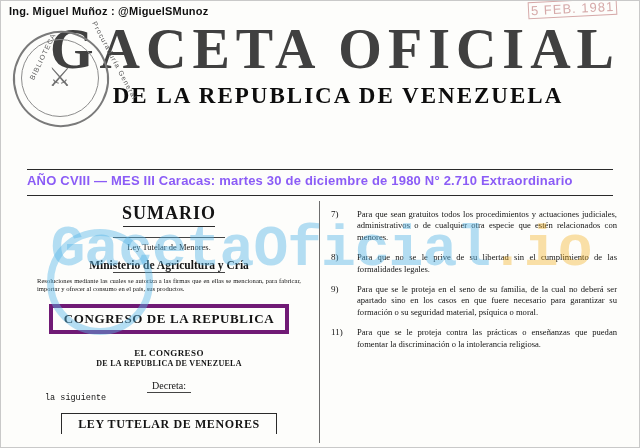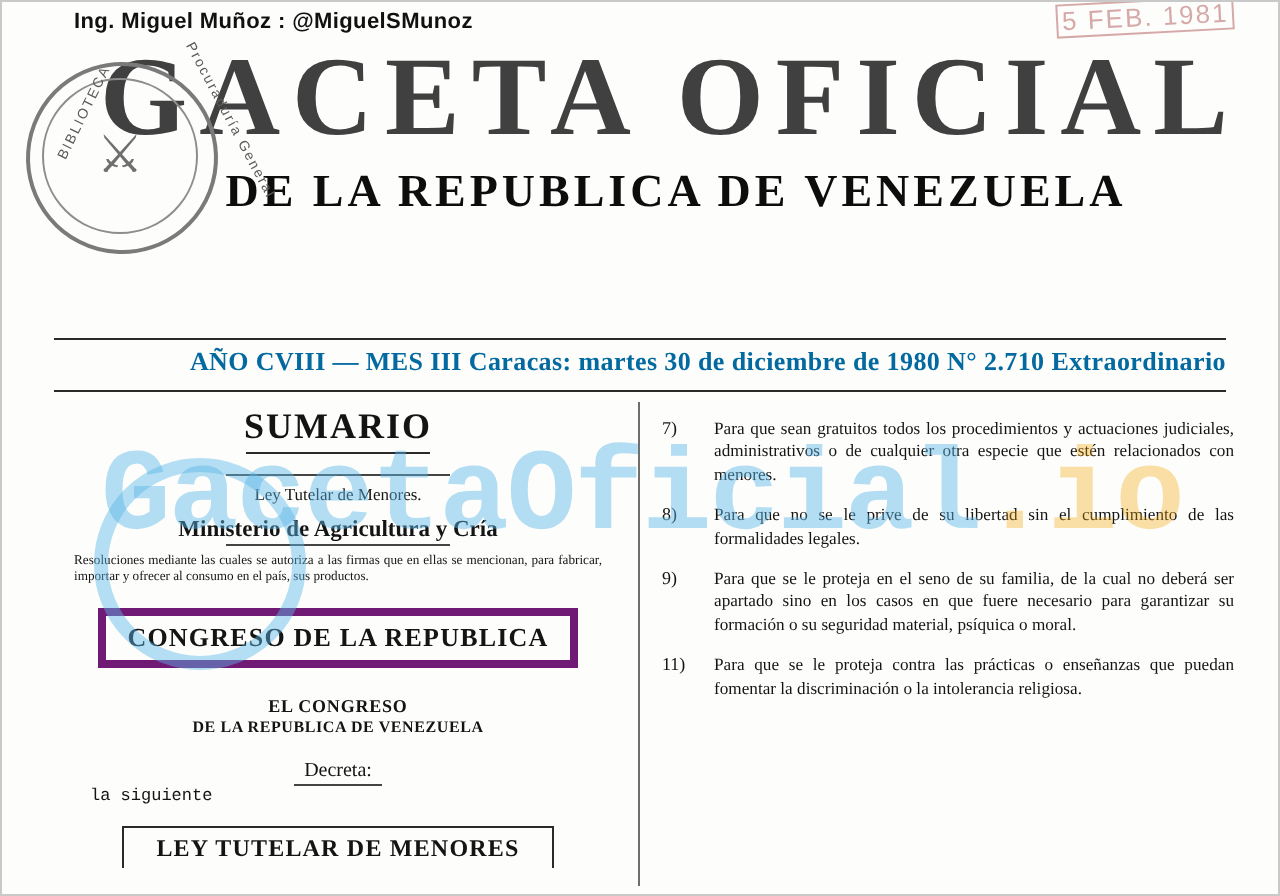--- a/index.html
+++ b/index.html
@@ -25,21 +25,20 @@
   
   .credit {
     position: absolute;
     top: 4px;
     left: 8px;
     font-family: "Liberation Sans", sans-serif;
     font-size: 11px;
     font-weight: bold;
     color: #111;
     letter-spacing: 0.2px;
-    margin-left: 28px;
   }
   
   .date-stamp {
     position: absolute;
     top: 0px;
     right: 22px;
     font-family: "Liberation Sans", sans-serif;
     font-size: 13px;
     color: #c98e8e;
     opacity: 0.75;
@@ -139,25 +138,25 @@
     left: 26px;
     right: 26px;
     top: 168px;
     border-top: 1px solid #2a2a2a;
   }
   .issue-line {
     position: absolute;
     left: 26px;
     right: 26px;
     top: 172px;
-    text-align: right;
-    font-family: Liberation Serif, serif;
+    text-align: left;
+    font-family: Liberation Sans, sans-serif;
     font-size: 13px;
     font-weight: bold;
-    color: #0369a1;
+    color: #8b5cf6;
     letter-spacing: 0.2px;
   }
   .rule-bottom {
     position: absolute;
     left: 26px;
     right: 26px;
     top: 194px;
     border-top: 1px solid #2a2a2a;
   }
   

